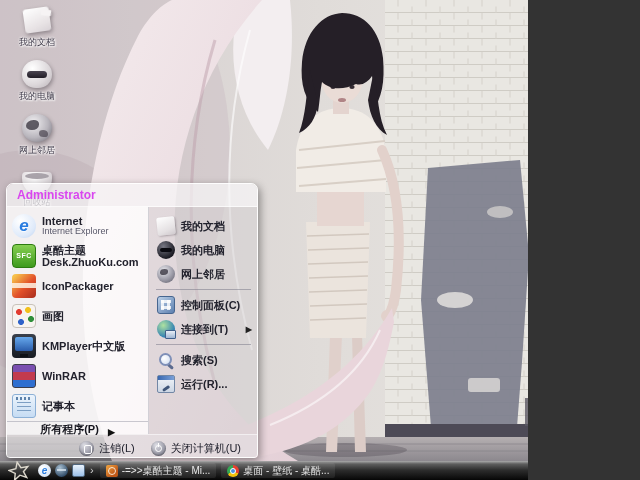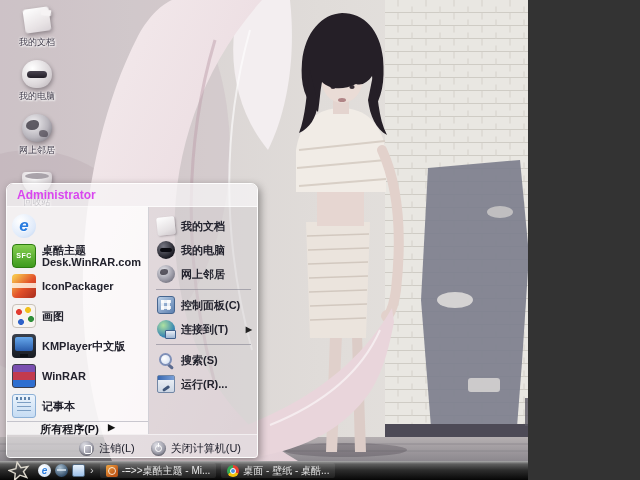--- a/index.html
+++ b/index.html
@@ -32,21 +32,21 @@
              padding:0 10px;font-size:12px;font-weight:bold;color:#d946ef;
              border-bottom:1px solid rgba(255,255,255,.7);}
   .sm-body{display:flex;height:227px;}
   .sm-left{width:142px;background:rgba(255,255,255,.78);display:flex;flex-direction:column;
            padding-top:4px;border-right:1px solid rgba(150,150,162,.4);box-sizing:border-box;}
   .sm-item{display:flex;align-items:center;gap:6px;padding:3px 5px;font-size:11px;
            font-weight:bold;color:#22222d;line-height:1.1;}
   .sm-item small{display:block;font-weight:normal;font-size:9px;color:#58586a;}
   .sm-left-spacer{flex:1;}
   .sm-allprog{height:25px;border-top:1px solid rgba(140,140,155,.45);display:flex;
-              align-items:flex-start;justify-content:center;gap:9px;font-size:11px;
+              align-items:flex-end;justify-content:center;gap:9px;font-size:11px;
               font-weight:bold;color:#15151d;}
   .ap-arrow{font-size:9px;color:#111;}
   .sm-right{flex:1;background:rgba(213,209,212,.5);padding:7px 3px 0 6px;box-sizing:border-box;}
   .sm-ritem{display:flex;align-items:center;gap:6px;padding:3px 2px;font-size:11px;
             font-weight:bold;color:#22222d;}
   .sub-arrow{margin-left:auto;font-size:8px;color:#222;}
   .sm-sep{height:1px;background:rgba(105,105,122,.45);margin:3px 3px 3px 1px;}
   .sm-footer{height:26px;background:rgba(224,221,224,.6);border-top:1px solid rgba(255,255,255,.55);
              display:flex;align-items:center;justify-content:flex-end;gap:16px;
              padding:0 16px;font-size:11px;color:#20202c;}
@@ -248,24 +248,26 @@
   </div>
 
   <div class="start-menu">
     <div class="sm-header">
       <span>Administrator</span>
     </div>
     <div class="sm-body">
       <div class="sm-left">
         <div class="sm-item">
           <span class="ico24 ie">e</span>
+          <span><span>Internet</span>
+            <small>Internet Explorer</small></span>
         </div>
         <div class="sm-item">
           <span class="ico24 zhuoku">SFC</span>
-          <span>桌酷主题Desk.WinRAR.com</span>
+          <span>桌酷主题Desk.ZhuoKu.com</span>
         </div>
         <div class="sm-item">
           <span class="ico24 pkg"></span>
           <span>IconPackager</span>
         </div>
         <div class="sm-item">
           <span class="ico24 paint"></span>
           <span>画图</span>
         </div>
         <div class="sm-item">

